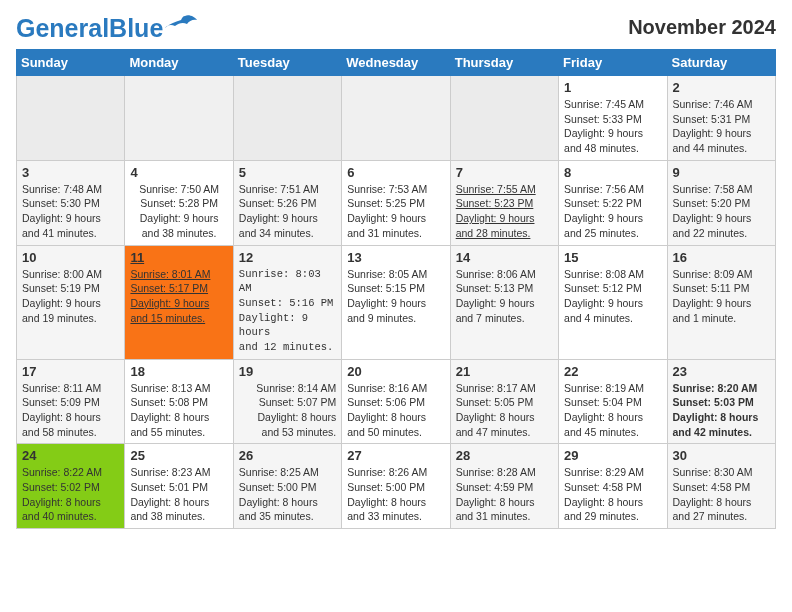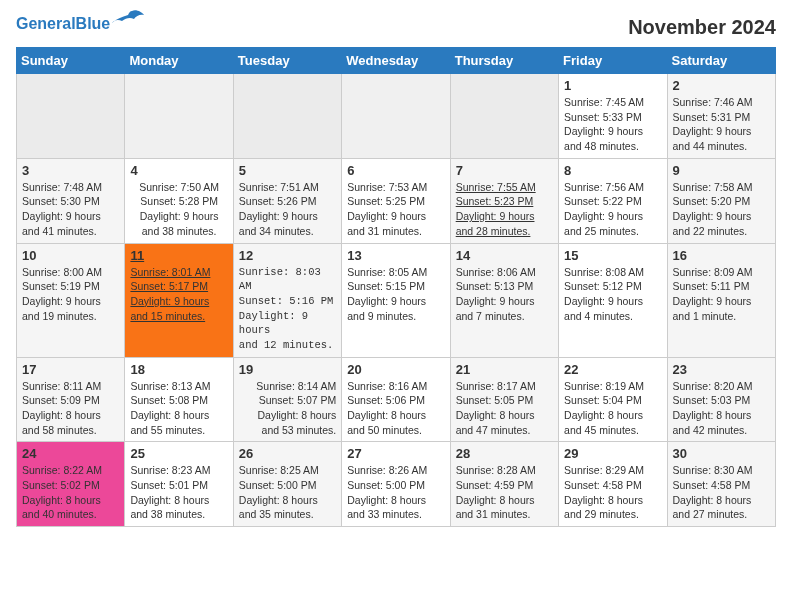--- a/index.html
+++ b/index.html
@@ -15,21 +15,21 @@
       justify-content: space-between;
       align-items: flex-start;
       margin-bottom: 8px;
     }
     .logo {
       display: flex;
       flex-direction: column;
       align-items: flex-start;
     }
     .logo-text {
-      font-size: 16px;
+      font-size: 25px;
       font-weight: bold;
       color: #333;
       line-height: 1;
     }
     .logo-text span { color: #2a7abf; }
     .title-block { text-align: right; }
     .month-title {
       font-size: 20px;
       font-weight: bold;
       color: #333;
@@ -270,28 +270,28 @@
         </td>
         <td style="background: rgb(255, 255, 255);">
           <span class="day-num">22</span>
           <div class="day-info" style="white-space: pre-line;">Sunrise: 8:19 AM
 Sunset: 5:04 PM
 Daylight: 8 hours
 and 45 minutes.</div>
         </td>
         <td style="background: rgb(245, 245, 245);">
           <span class="day-num">23</span>
-          <div class="day-info" style="white-space: pre-line;">Sunrise: 8:20 AM
+          <div class="day-info" style="white-space: pre-line; font-weight: bold;">Sunrise: 8:20 AM
 Sunset: 5:03 PM
 Daylight: 8 hours
 and 42 minutes.</div>
         </td>
       </tr>
       <tr>
-        <td style="background: #ec4899;">
+        <td style="background: #84cc16;">
           <span class="day-num">24</span>
           <div class="day-info" style="white-space: pre-line;">Sunrise: 8:22 AM
 Sunset: 5:02 PM
 Daylight: 8 hours
 and 40 minutes.</div>
         </td>
         <td style="background: rgb(255, 255, 255);">
           <span class="day-num">25</span>
           <div class="day-info" style="white-space: pre-line;">Sunrise: 8:23 AM
 Sunset: 5:01 PM

